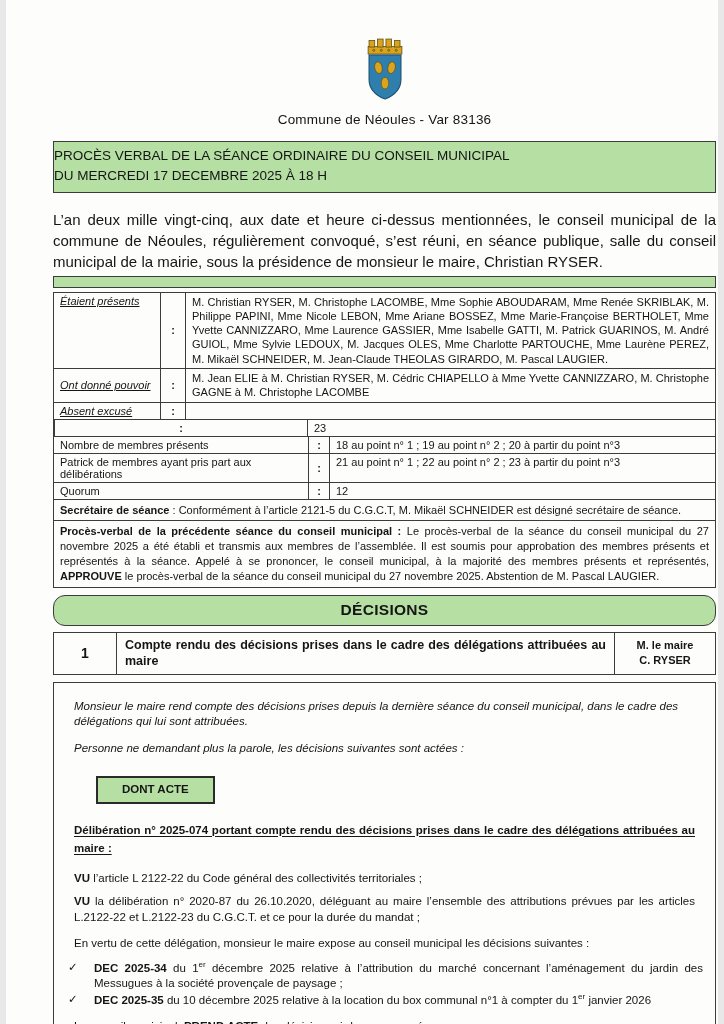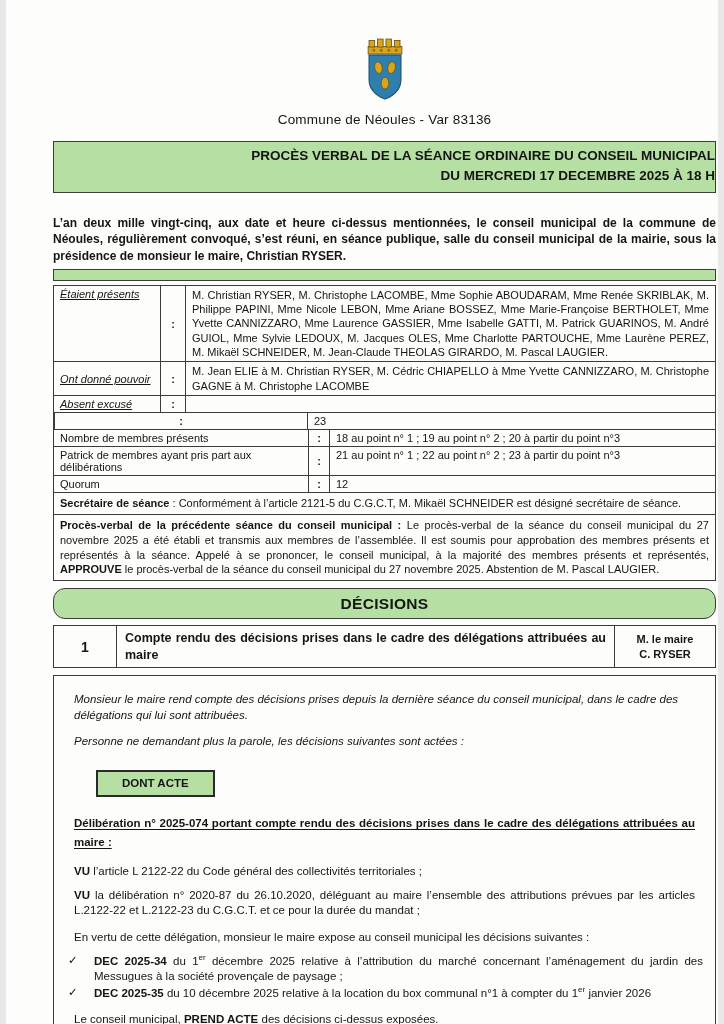--- a/index.html
+++ b/index.html
@@ -17,28 +17,27 @@
   .content { width:663px; }
 
   
   .arms { display:block; margin:0 auto; }
   .commune-line { text-align:center; font-size:13.5px; margin-top:8px; letter-spacing:.2px; }
 
   .green { background:#b6dfa4; }
   .bordered { border:1px solid #3c3c3c; }
 
   .title-box {
-    margin-top:14px; text-align:right; font-weight:bold;
+    margin-top:14px; text-align:left; font-weight:normal;
     font-size:13.5px; line-height:1.5; padding:4px 0 5px;
   }
 
   .intro {
-    margin:22px 0 0; font-size:12px; line-height:1.4;
+    margin:16px 0 0; font-size:15px; line-height:1.4;
     text-align:justify;
-    font-weight:bold;
   }
 
   .strip { margin-top:4px; height:10px; }
 
   
   .tbl { margin-top:4px; font-size:11px; }
   .tbl .row { display:grid; border-top:1px solid #3c3c3c; }
   .tbl .row:first-child { border-top:none; }
   .r-att { grid-template-columns:106px 26px 1fr; }
   .r-cnt { grid-template-columns:254px 22px 1fr; }

